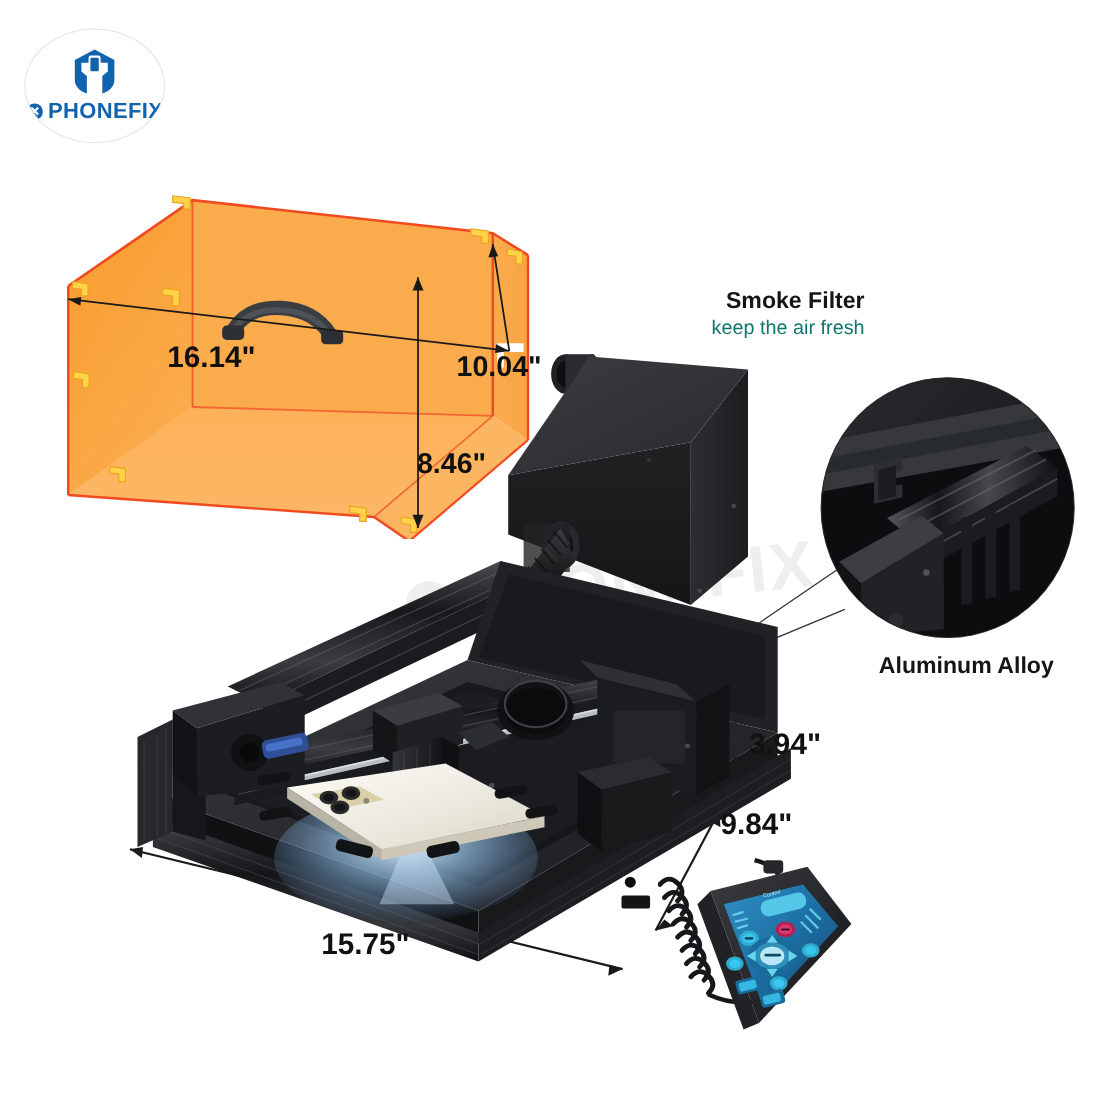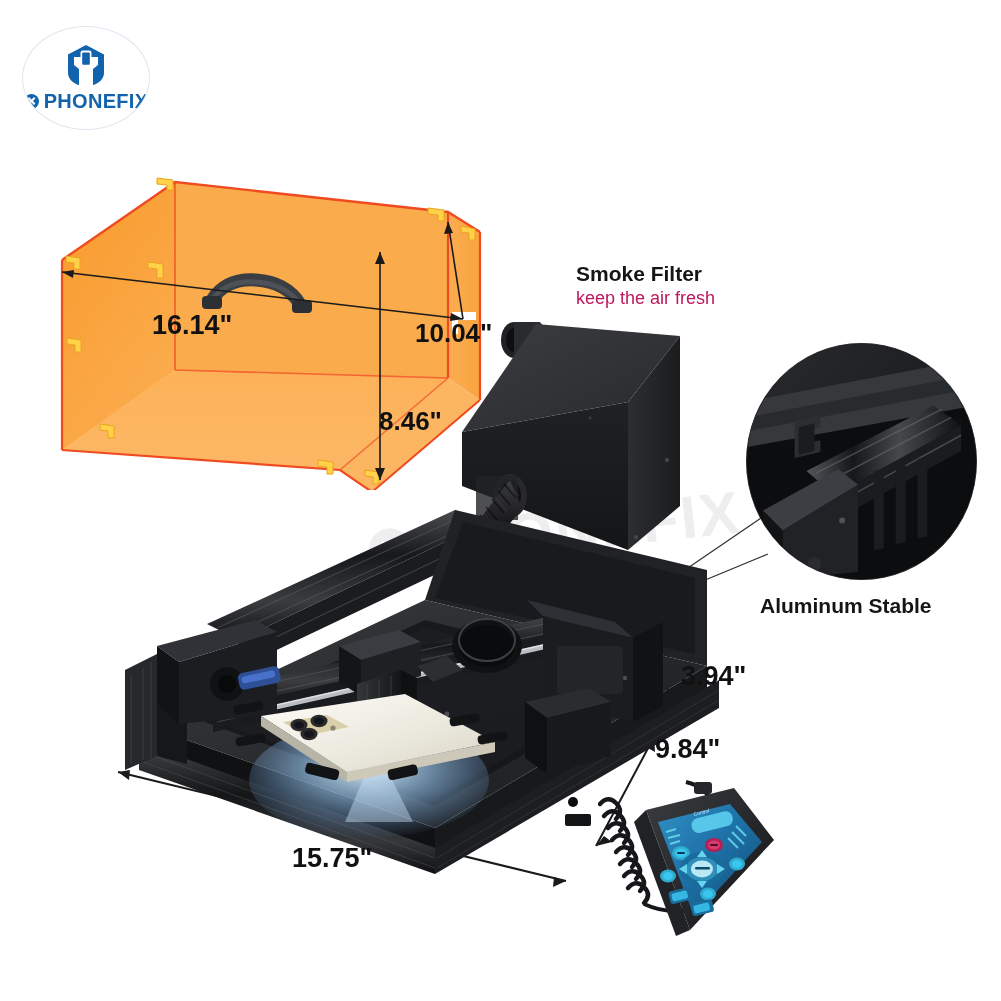--- a/index.html
+++ b/index.html
@@ -66,23 +66,23 @@
     font-weight:bold; color:#111;
     white-space:nowrap;
   }
   .dim.d1614{ left:152px; top:310px; font-size:27px; }
   .dim.d1004{ left:415px; top:318px; font-size:26px; }
   .dim.d846 { left:379px; top:406px; font-size:26px; }
   .dim.d394 { left:681px; top:661px; font-size:27px; }
   .dim.d984 { left:655px; top:734px; font-size:27px; }
   .dim.d1575{ left:292px; top:843px; font-size:27px; }
 
-  .callout{ position:absolute; text-align:left; white-space:nowrap; }
+  .callout{ position:absolute; text-align:right; white-space:nowrap; }
   .callout .title{ font-size:21px; font-weight:bold; color:#151515; line-height:1.18; }
-  .callout .sub{ font-size:18px; color:#be185d; line-height:1.25; }
+  .callout .sub{ font-size:18px; color:#0f766e; line-height:1.25; }
   .callout.smoke{ left:576px; top:262px; width:210px; }
   .callout.alloy{ left:760px; top:594px; width:198px; }
 
   
   .detail-circle{
     position:absolute; left:746px; top:343px; width:231px; height:237px;
     border-radius:50%; overflow:hidden;
     border:1.4px solid #2a2a2a;
     background:#121212;
   }
@@ -602,16 +602,16 @@
   <div class="dim d394">3.94"</div>
   <div class="dim d984">9.84"</div>
   <div class="dim d1575">15.75"</div>
 
   <div class="callout smoke">
     <div class="title">Smoke Filter</div>
     <div class="sub">keep the air fresh</div>
   </div>
 
   <div class="callout alloy">
-    <div class="title">Aluminum Stable</div>
+    <div class="title">Aluminum Alloy</div>
   </div>
 
 </div>
 
 </body></html>

